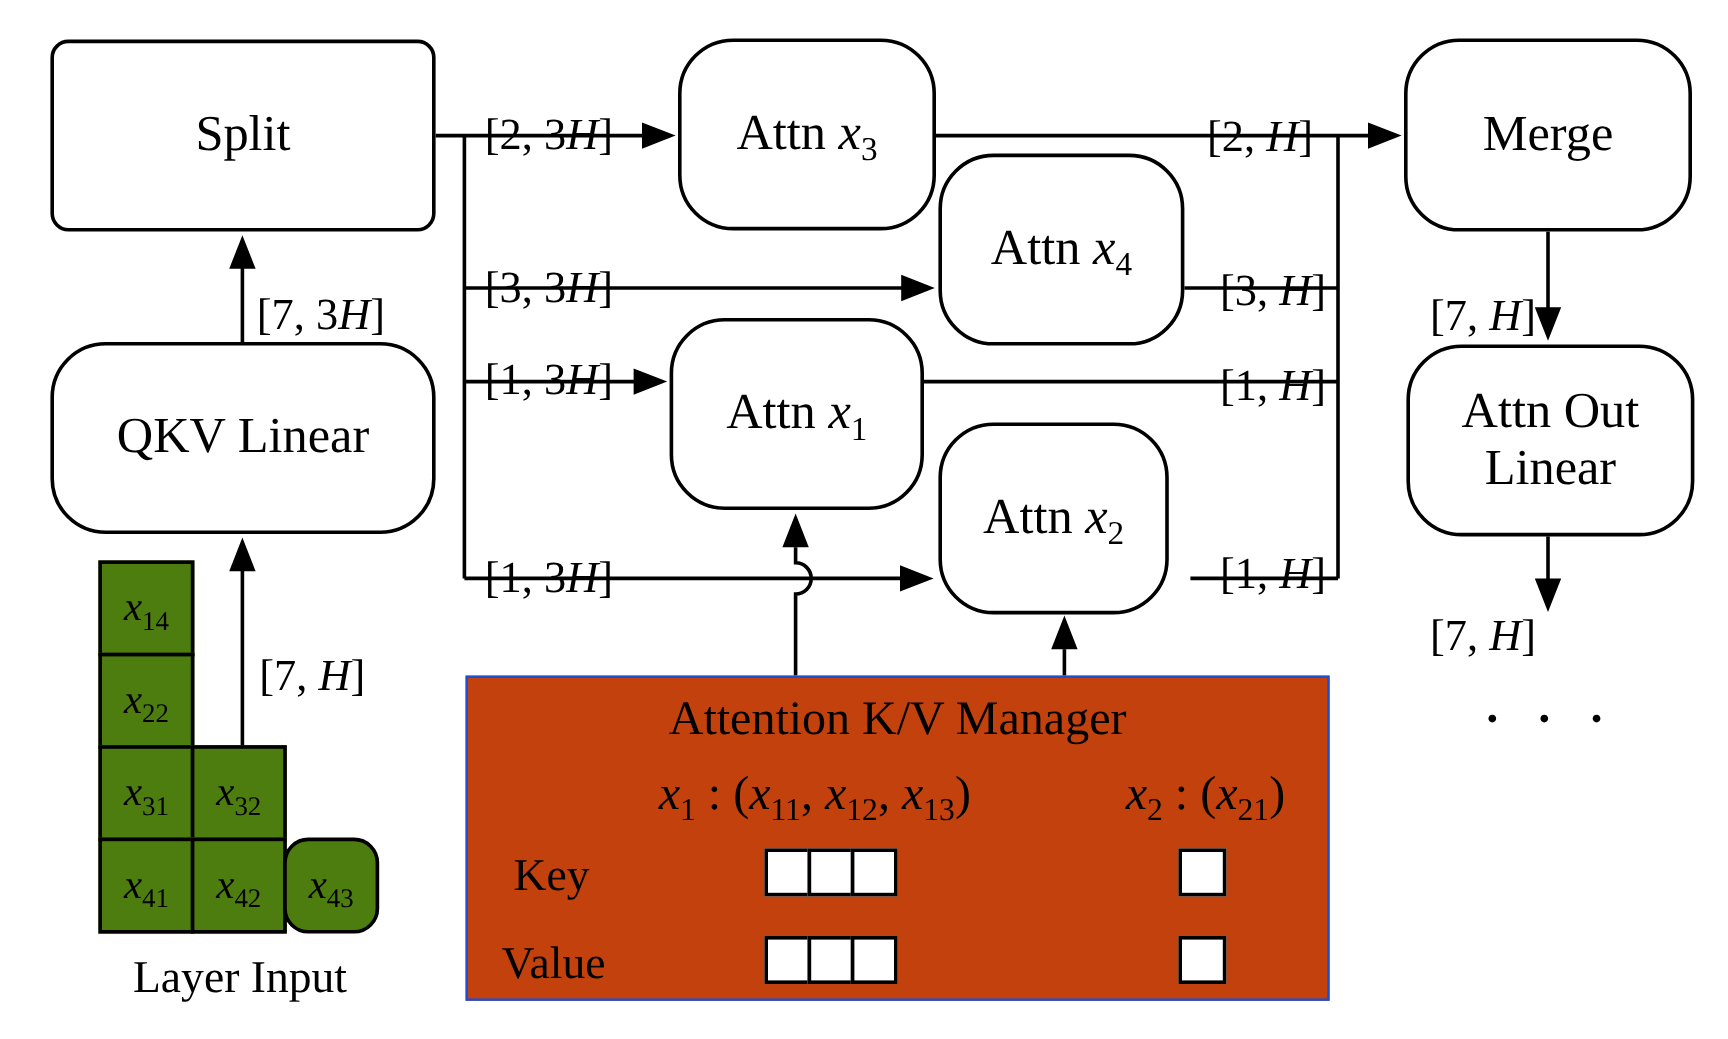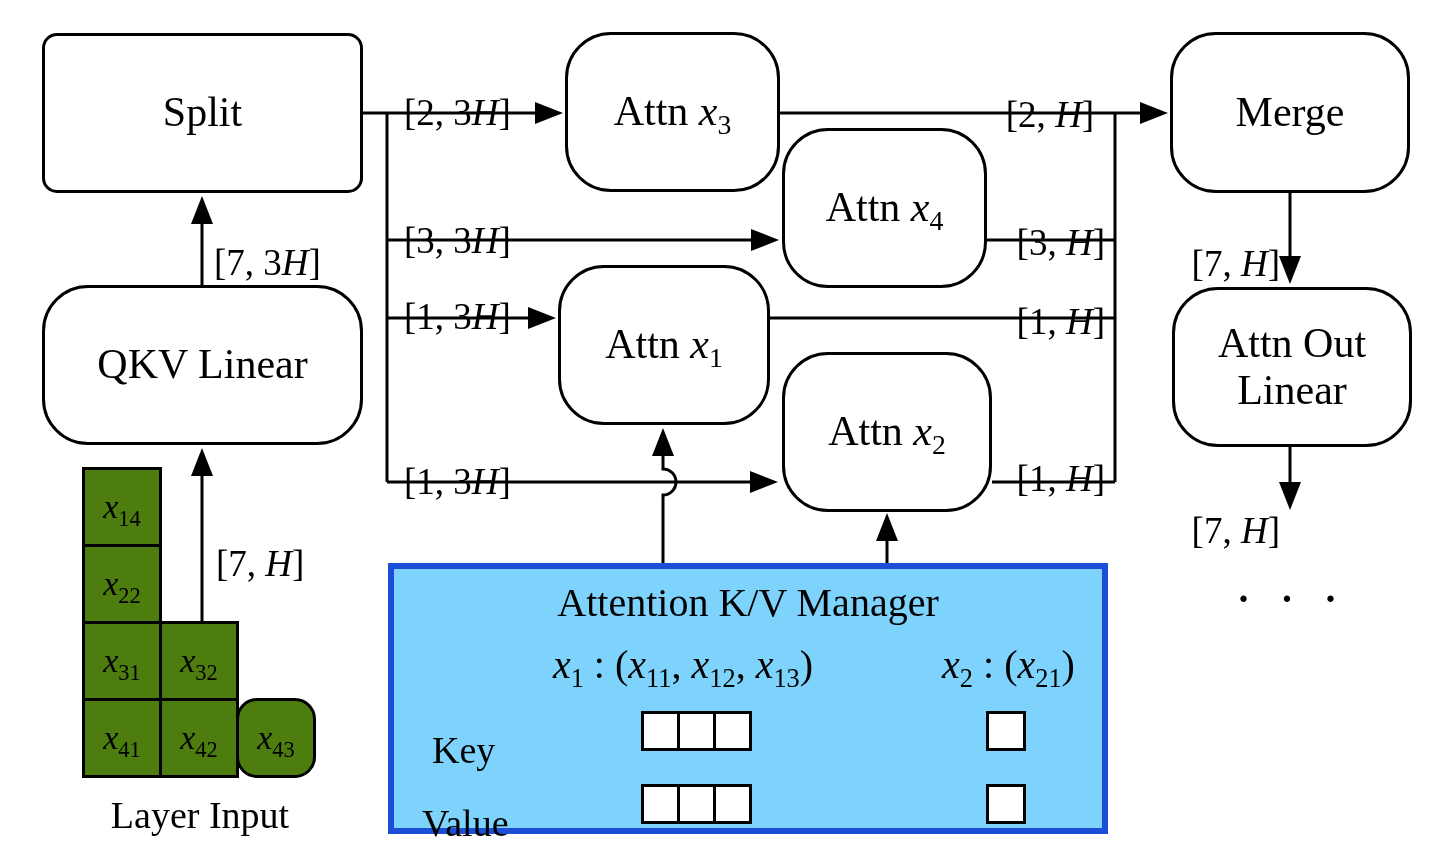--- a/index.html
+++ b/index.html
@@ -19,25 +19,25 @@
   .center-align{text-align:center;}
   i{font-style:italic;}
   sub{font-size:66%;line-height:0;}
   .cell{
     position:absolute;width:80px;height:80px;box-sizing:border-box;border:3px solid #000;
     background:#4d7c0f;display:flex;align-items:center;justify-content:center;font-size:34px;
   }
   .caption{position:absolute;font-size:38px;line-height:1;}
   .kvm{
     position:absolute;left:388px;top:563px;width:720px;height:271px;
-    box-sizing:border-box;border:6px solid #1d4ed8;background:#7dd3fc;
+    box-sizing:border-box;border:2px solid #1d4ed8;background:#c2410c;
   }
   .kvm-title{position:absolute;left:0;right:0;top:12px;text-align:center;font-size:40px;line-height:1.1;}
   .kvm-entry{position:absolute;font-size:40px;line-height:1;}
-  .kvm-rowlabel{position:absolute;font-size:38px;line-height:1;margin-top:16px;}
+  .kvm-rowlabel{position:absolute;font-size:38px;line-height:1;}
   .slots{position:absolute;display:flex;}
   .slot{width:39px;height:40px;box-sizing:border-box;border:3px solid #000;background:#fff;}
   .slots .slot + .slot{margin-left:-3px;}
   .slot-single{width:40px;}
   .ellipsis{position:absolute;font-size:54px;letter-spacing:6px;line-height:1;}
 </style>
 </head>
 <body>
 
 <div class="canvas">
@@ -96,21 +96,21 @@
   </div>
 
   <div class="node" style="left:782px;top:128px;width:205px;height:160px;">
     <span class="lbl">Attn <i>x</i><sub>4</sub></span>
   </div>
 
   <div class="node" style="left:558px;top:265px;width:212px;height:160px;">
     <span class="lbl">Attn <i>x</i><sub>1</sub></span>
   </div>
 
-  <div class="node" style="left:782px;top:352px;width:210px;height:160px;">
+  <div class="node" style="left:782px;top:352px;width:192px;height:160px;">
     <span class="lbl">Attn <i>x</i><sub>2</sub></span>
   </div>
 
   <div class="node" style="left:1170px;top:32px;width:240px;height:161px;">
     <span class="lbl">Merge</span>
   </div>
 
   <div class="node" style="left:1172px;top:287px;width:240px;height:160px;">
     <span class="lbl" style="max-width:200px;">Attn Out Linear</span>
   </div>

